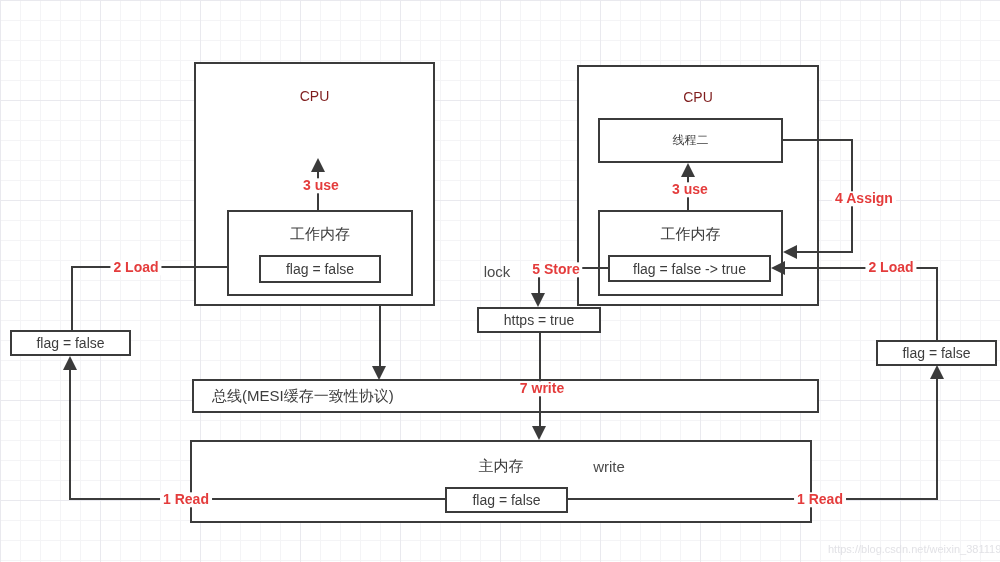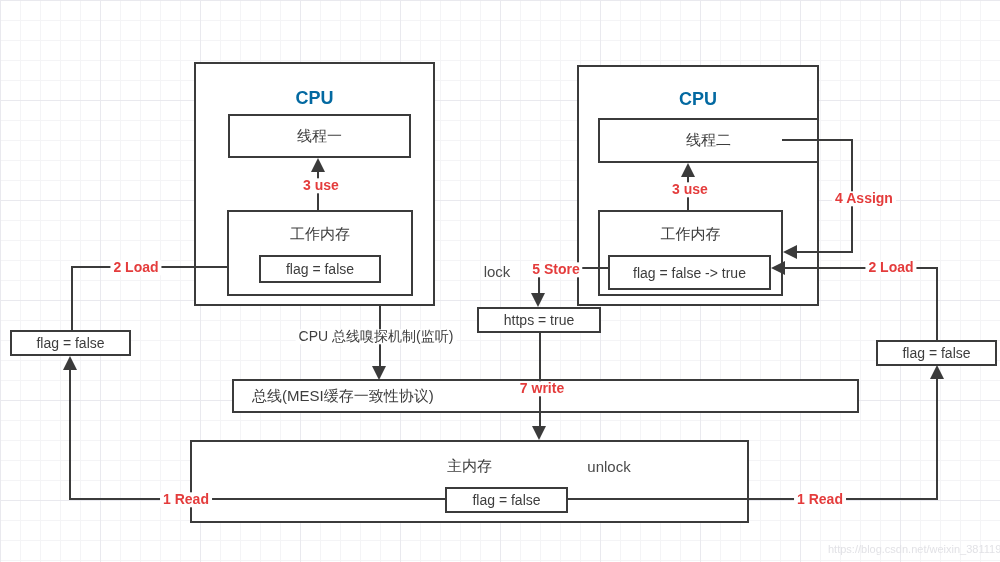--- a/index.html
+++ b/index.html
@@ -24,55 +24,54 @@
   .arr-up{border-left:7px solid transparent;border-right:7px solid transparent;border-bottom:14px solid #3b3b3b;}
   .arr-down{border-left:7px solid transparent;border-right:7px solid transparent;border-top:14px solid #3b3b3b;}
   .arr-left{border-top:7px solid transparent;border-bottom:7px solid transparent;border-right:14px solid #3b3b3b;}
   .lbl{
     position:absolute;transform:translate(-50%,-50%);z-index:3;
     white-space:nowrap;line-height:1.1;
   }
   .red{color:#e43c3c;font-weight:bold;font-size:14px;background:#ffffff;padding:0 3px;}
   .gray{color:#4a4a4a;font-size:15px;}
   .whitebg{background:#ffffff;padding:0 3px;}
-  .boxtitle{position:absolute;left:0;right:0;text-align:center;font-size:18px;color:#0369a1;font-weight:bold;}
+  .boxtitle{position:absolute;left:0;right:0;text-align:center;font-size:14px;color:#7f1d1d;}
   .wmtitle{position:absolute;left:0;right:0;text-align:center;font-size:15px;color:#3d3d3d;}
   #watermark{
     position:absolute;left:828px;top:543px;font-size:11px;color:#e2e2e6;
     z-index:0;letter-spacing:0px;
   }
 </style>
 </head>
 <body>
 
 <div id="canvas">
 
   <div id="watermark">https://blog.csdn.net/weixin_38111957</div>
 
   <div class="box" style="left:194px;top:62px;width:241px;height:244px;">
     <div class="boxtitle" style="top:24px;">CPU</div>
   </div>
-  <div class="box flagbox" style="left:228px;top:114px;width:183px;height:44px;font-size:15px;">线程一</div>
   <div class="box" style="left:227px;top:210px;width:186px;height:86px;">
     <div class="wmtitle" style="top:13px;">工作内存</div>
   </div>
   <div class="box flagbox" style="left:259px;top:255px;width:122px;height:28px;">flag = false</div>
 
   <div class="ln" style="left:317px;top:172px;width:2px;height:38px;"></div>
   <div class="arr arr-up" style="left:311px;top:158px;"></div>
   <div class="lbl red" style="left:321px;top:186px;">3 use</div>
 
   <div class="box" style="left:577px;top:65px;width:242px;height:241px;">
     <div class="boxtitle" style="top:22px;">CPU</div>
   </div>
-  <div class="box flagbox" style="left:598px;top:118px;width:221px;height:45px;font-size:15px;">线程二</div>
+  <div class="box flagbox" style="left:598px;top:118px;width:185px;height:45px;font-size:12px;">线程二</div>
   <div class="box" style="left:598px;top:210px;width:185px;height:86px;">
     <div class="wmtitle" style="top:13px;">工作内存</div>
   </div>
-  <div class="box flagbox" style="left:608px;top:255px;width:163px;height:35px;">flag = false -&gt; true</div>
+  <div class="box flagbox" style="left:608px;top:255px;width:163px;height:27px;">flag = false -&gt; true</div>
 
   <div class="ln" style="left:687px;top:177px;width:2px;height:33px;"></div>
   <div class="arr arr-up" style="left:681px;top:163px;"></div>
   <div class="lbl red" style="left:690px;top:190px;">3 use</div>
 
   <div class="ln" style="left:782px;top:139px;width:71px;height:2px;"></div>
   <div class="ln" style="left:851px;top:139px;width:2px;height:114px;"></div>
   <div class="ln" style="left:797px;top:251px;width:56px;height:2px;"></div>
   <div class="arr arr-left" style="left:783px;top:245px;"></div>
   <div class="lbl red" style="left:864px;top:199px;">4 Assign</div>
@@ -91,34 +90,33 @@
   <div class="box flagbox" style="left:477px;top:307px;width:124px;height:26px;">https = true</div>
 
   <div class="lbl gray" style="left:497px;top:248px;margin-top:24px;">lock</div>
   <div class="ln" style="left:582px;top:267px;width:27px;height:2px;"></div>
   <div class="ln" style="left:538px;top:277px;width:2px;height:18px;"></div>
   <div class="arr arr-down" style="left:531px;top:293px;"></div>
   <div class="lbl red" style="left:556px;top:270px;">5 Store</div>
 
   <div class="ln" style="left:379px;top:306px;width:2px;height:62px;"></div>
   <div class="arr arr-down" style="left:372px;top:366px;"></div>
-  <div class="lbl whitebg" style="left:376px;top:337px;font-size:14px;color:#3f3f3f;">CPU 总线嗅探机制(监听)</div>
 
   <div class="ln" style="left:539px;top:332px;width:2px;height:96px;"></div>
   <div class="arr arr-down" style="left:532px;top:426px;"></div>
   <div class="lbl red" style="left:542px;top:389px;">7 write</div>
 
-  <div class="box" style="left:192px;top:379px;width:627px;height:34px;margin-left:40px;">
+  <div class="box" style="left:192px;top:379px;width:627px;height:34px;">
     <div style="position:absolute;left:18px;top:6px;font-size:15px;color:#3d3d3d;">总线(MESI缓存一致性协议)</div>
   </div>
 
-  <div class="box" style="left:190px;top:440px;width:559px;height:83px;">
+  <div class="box" style="left:190px;top:440px;width:622px;height:83px;">
     <div class="wmtitle" style="top:15px;">主内存</div>
   </div>
-  <div class="lbl gray" style="left:609px;top:467px;">unlock</div>
+  <div class="lbl gray" style="left:609px;top:467px;">write</div>
   <div class="box flagbox" style="left:445px;top:487px;width:123px;height:26px;">flag = false</div>
 
   <div class="ln" style="left:70px;top:498px;width:375px;height:2px;"></div>
   <div class="ln" style="left:69px;top:368px;width:2px;height:132px;"></div>
   <div class="arr arr-up" style="left:63px;top:356px;"></div>
   <div class="lbl red" style="left:186px;top:500px;">1 Read</div>
 
   <div class="ln" style="left:567px;top:498px;width:371px;height:2px;"></div>
   <div class="ln" style="left:936px;top:377px;width:2px;height:123px;"></div>
   <div class="arr arr-up" style="left:930px;top:365px;"></div>

